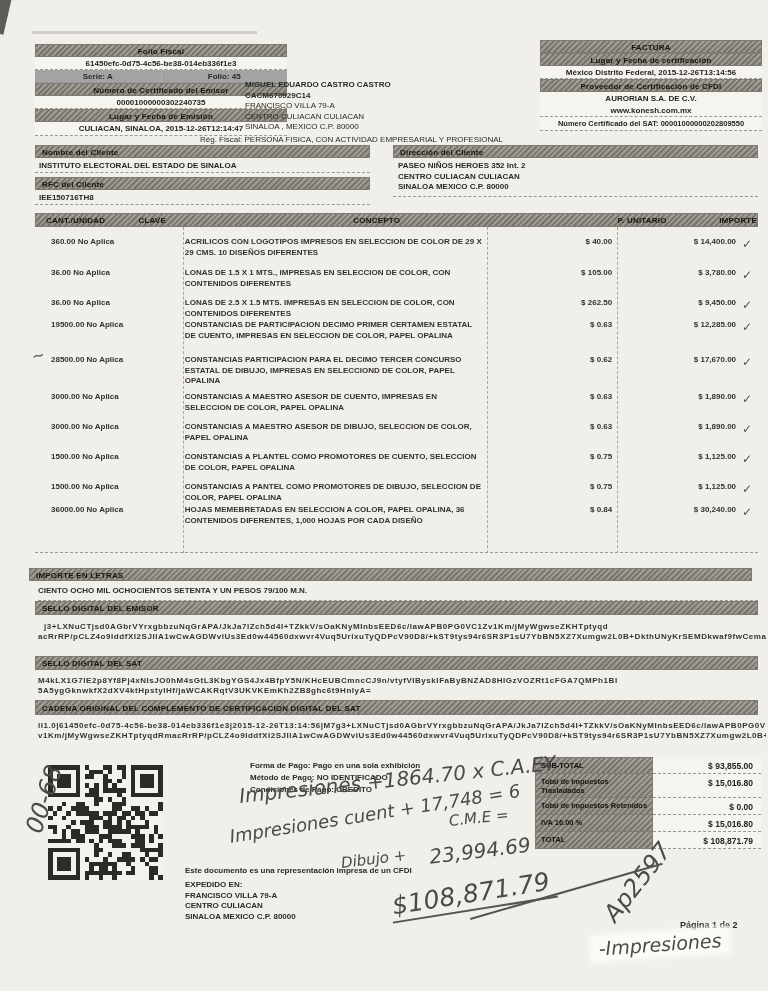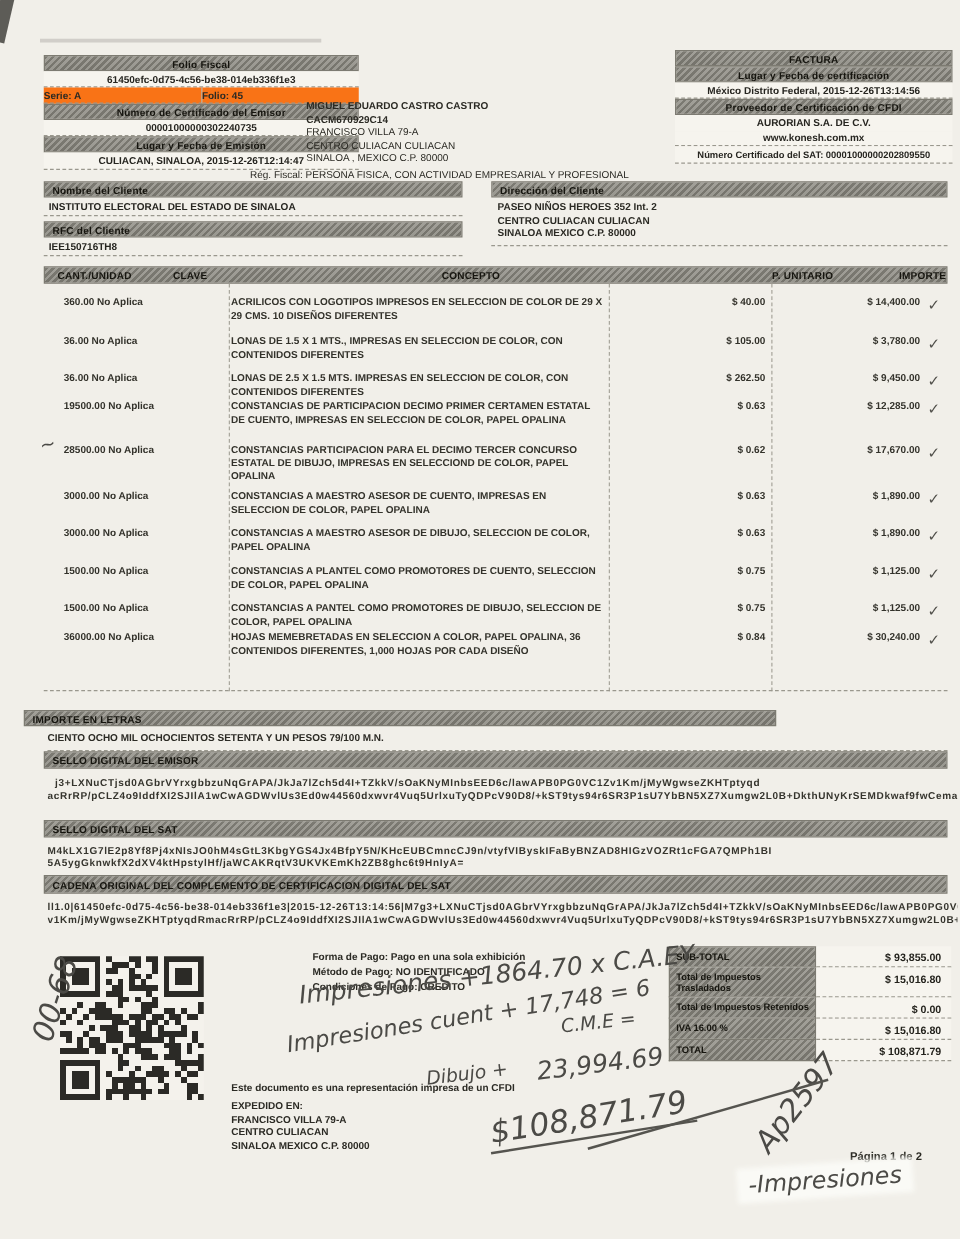--- a/index.html
+++ b/index.html
@@ -21,22 +21,22 @@
     overflow:hidden;white-space:nowrap;
   }
   .bar.left{text-align:left;padding-left:6px;}
   .val{
     background:#f6f4ee;font-size:8px;line-height:13px;text-align:center;
     font-weight:600;color:#262520;border-bottom:1px dashed #9a988e;
     box-sizing:border-box;overflow:hidden;white-space:nowrap;
   }
   .stack{display:flex;flex-direction:column;}
   .split{display:flex;}
-  .split>div{flex:1;border-bottom:1px dashed #9a988e;background:#f97316;
-    font-size:8px;line-height:13px;font-weight:bold;text-align:left;}
+  .split>div{flex:1;border-bottom:1px dashed #9a988e;background:#a3a3a3;
+    font-size:8px;line-height:13px;font-weight:bold;text-align:center;}
   .split>div:first-child{border-right:1px solid #b4b2a8;}
   .ctr{text-align:left;}
   .small{font-size:8px;line-height:10.5px;}
   .b{font-weight:bold;}
   
   #items{left:35px;top:213px;width:723px;height:340px;position:absolute;}
   #items .thead{display:flex;height:14px;line-height:14px;}
   #items .vline{position:absolute;top:14px;bottom:0;border-left:1px dashed #aaa89e;}
   #items .bottomline{position:absolute;left:0;right:0;bottom:0;border-bottom:1px dashed #9a988e;}
   .trow{position:absolute;left:0;width:723px;display:flex;align-items:flex-start;
@@ -213,21 +213,21 @@
         <div class="tcell c-qty">36000.00  No Aplica</div>
         <div class="tcell c-clave"></div>
         <div class="tcell c-con">HOJAS MEMEBRETADAS EN SELECCION A COLOR, PAPEL OPALINA, 36 CONTENIDOS DIFERENTES, 1,000 HOJAS POR CADA DISEÑO</div>
         <div class="tcell c-unit">$  0.84</div>
         <div class="tcell c-imp">$  30,240.00</div>
         <div class="tcell c-chk hand check">✓</div>
       </div>
     </div>
 </div>
 
-<div class="abs bar left" style="left:19px;top:568px;width:602px;height:13px;">IMPORTE EN LETRAS</div>
+<div class="abs bar left" style="left:29px;top:568px;width:723px;height:13px;">IMPORTE EN LETRAS</div>
 <div class="abs small b" style="left:38px;top:586px;width:720px;border-bottom:1px dashed #9a988e;padding-bottom:3px;">CIENTO OCHO MIL OCHOCIENTOS SETENTA Y UN PESOS 79/100 M.N.</div>
 
 <div class="abs bar left" style="left:35px;top:601px;width:723px;height:14px;line-height:14px;">SELLO DIGITAL DEL EMISOR</div>
 <div class="abs" style="left:38px;top:622px;width:728px;">
   <div class="sealtext" style="padding-left:6px;">j3+LXNuCTjsd0AGbrVYrxgbbzuNqGrAPA/JkJa7lZch5d4I+TZkkV/sOaKNyMInbsEED6c/lawAPB0PG0VC1Zv1Km/jMyWgwseZKHTptyqd</div>
   <div class="sealtext">acRrRP/pCLZ4o9IddfXI2SJIlA1wCwAGDWvlUs3Ed0w44560dxwvr4Vuq5UrlxuTyQDPcV90D8/+kST9tys94r6SR3P1sU7YbBN5XZ7Xumgw2L0B+DkthUNyKrSEMDkwaf9fwCemaOTGrQDjE</div>
 </div>
 
 <div class="abs bar left" style="left:35px;top:656px;width:723px;height:14px;line-height:14px;">SELLO DIGITAL DEL SAT</div>
 <div class="abs" style="left:38px;top:676px;width:728px;">

